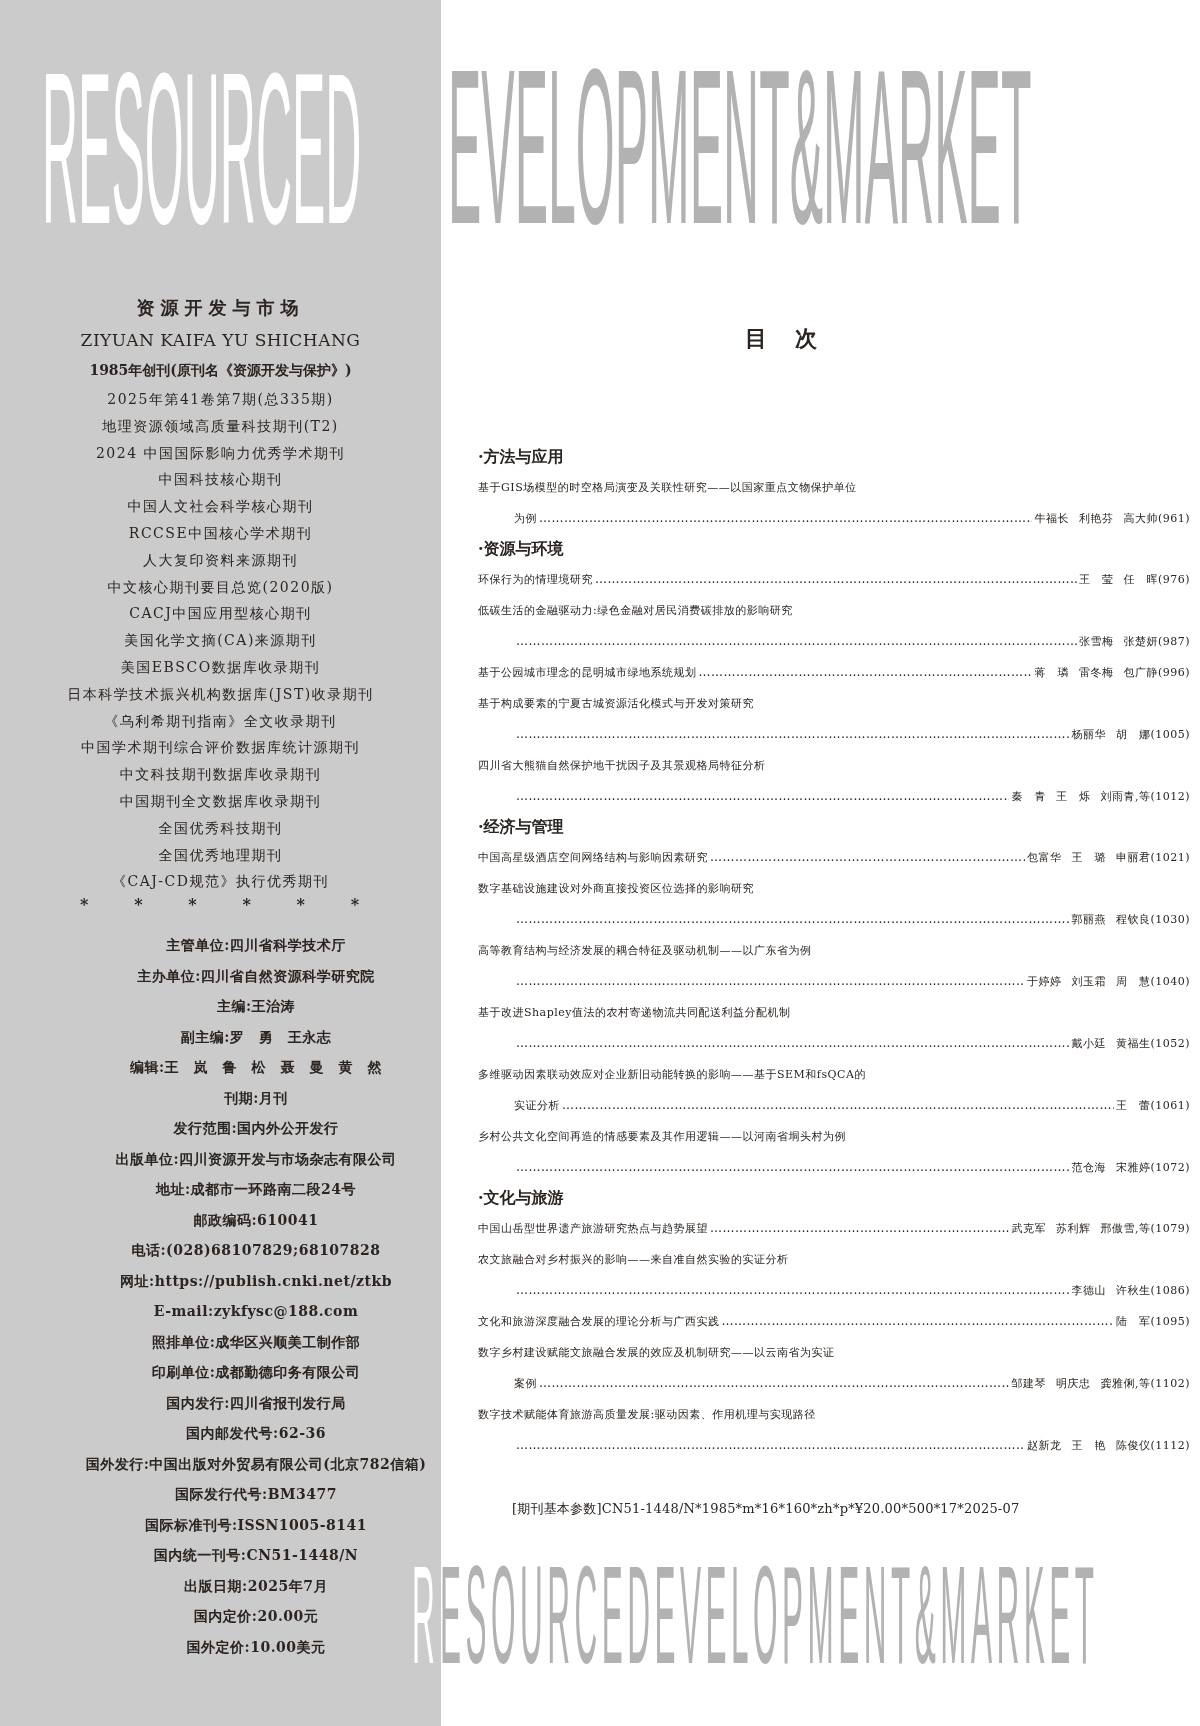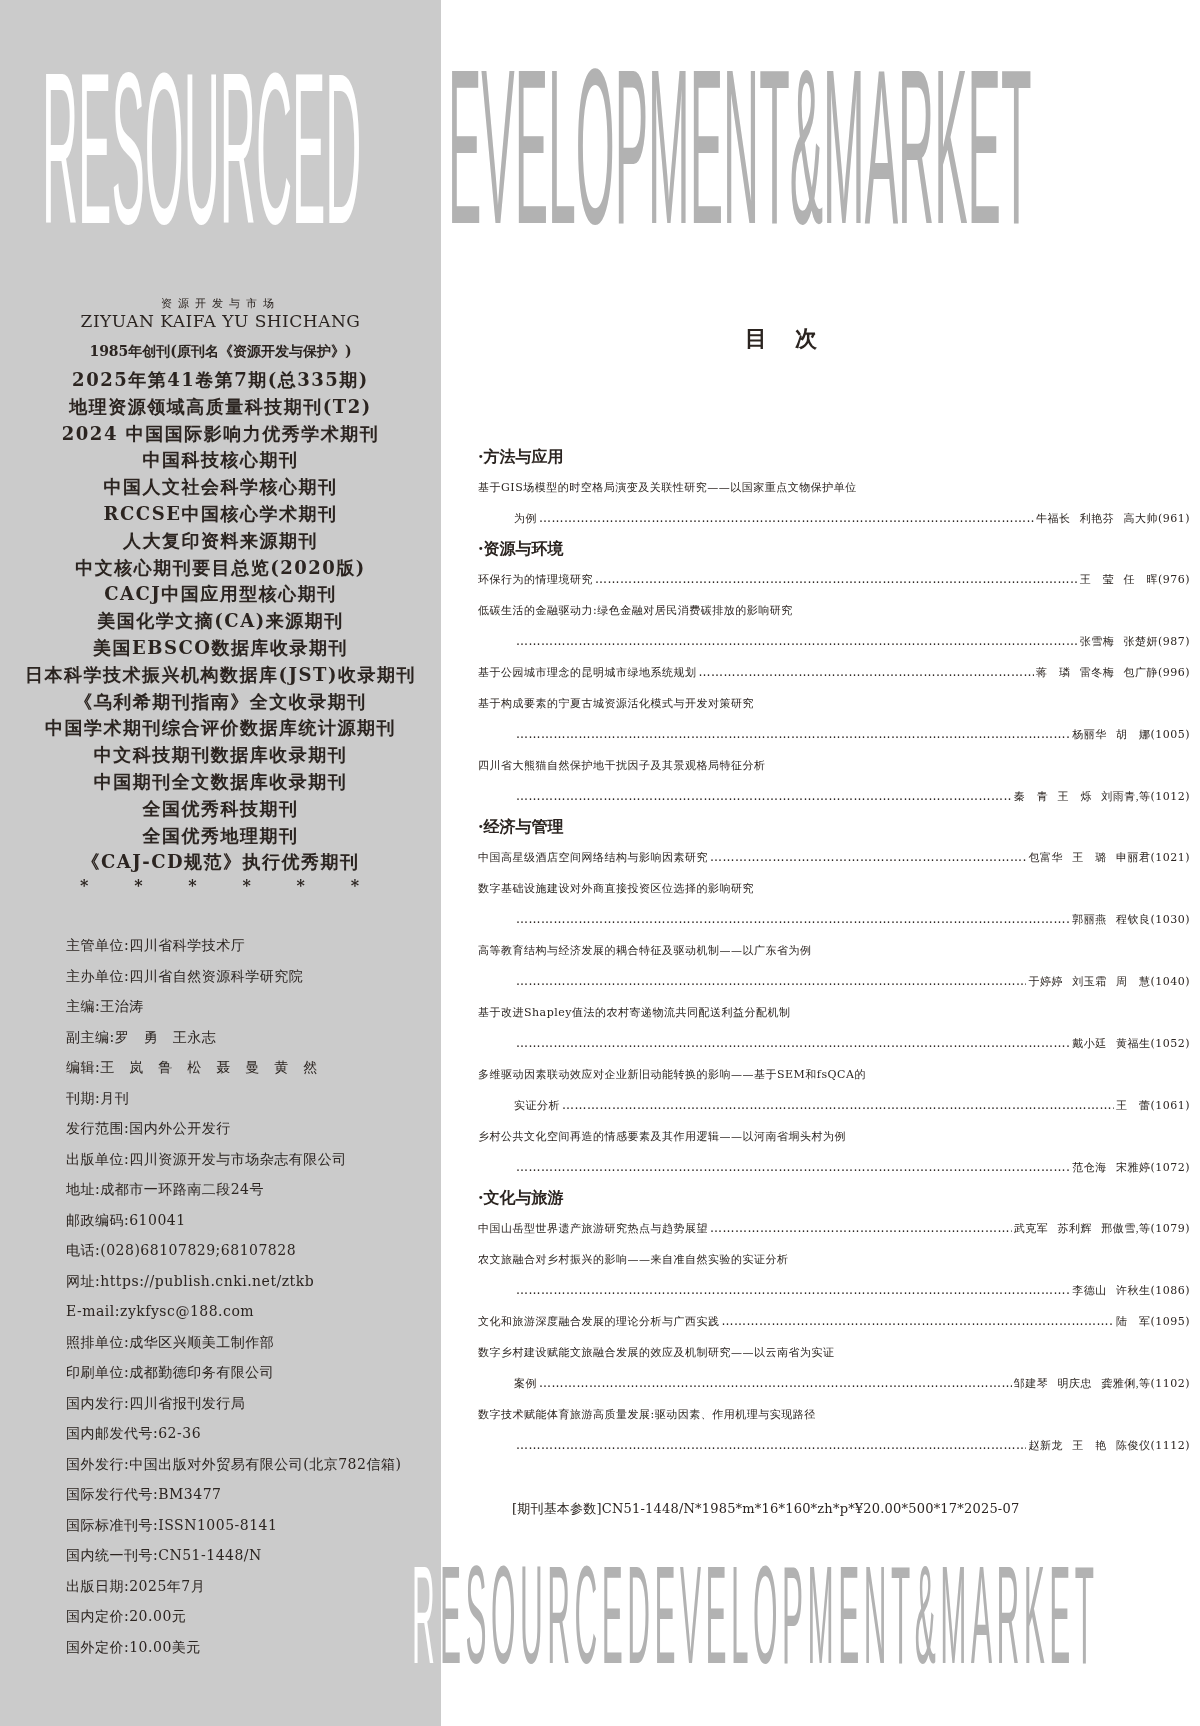--- a/index.html
+++ b/index.html
@@ -22,32 +22,32 @@
     }
     .wm-top-a { left: 42px; top: 40px; color: #ffffff; font-size: 100px; transform: scale(0.5,2.15); }
     .wm-top-b { left: 448px; top: 36px; color: #b2b2b2; font-size: 100px; transform: scale(0.5,2.2); }
     .wm-bot-a { left: 412px; top: 1545px; color: #ffffff; font-size: 70px; transform: scale(0.45,2.0); }
     .wm-bot-b { left: 440px; top: 1545px; color: #b2b2b2; font-size: 70px; transform: scale(0.45,2.0); letter-spacing: 10px; }
 
     
     .journal-block {
       position: absolute; left: 0; top: 296px; width: 441px; text-align: center;
     }
-    .journal-title { font-size: 11px; font-weight: 400; letter-spacing: 6px; }
+    .journal-title { font-size: 18px; font-weight: 700; letter-spacing: 6px; margin-bottom: 10px; }
     .journal-pinyin { font-size: 17px; letter-spacing: 0.5px; margin-bottom: 12px; }
     .journal-founded { font-size: 14px; font-weight: 700; margin-bottom: 6px; }
-    .honor { font-size: 18px; letter-spacing: 1.5px; height: 26.8px; line-height: 26.8px; font-weight: bold; }
+    .honor { font-size: 14px; letter-spacing: 1.5px; height: 26.8px; line-height: 26.8px; }
     .stars {
       display: flex; justify-content: space-between; padding: 0 82px 0 80px;
       font-size: 16px; font-weight: 700; height: 20px; line-height: 20px;
     }
     .masthead {
       position: absolute; left: 66px; top: 930px; width: 380px;
     }
-    .mh-row { font-size: 14px; font-weight: 400; height: 30.5px; line-height: 30.5px; white-space: nowrap; letter-spacing: 0.5px; }
+    .mh-row { font-size: 14px; font-weight: 700; height: 30.5px; line-height: 30.5px; white-space: nowrap; letter-spacing: 0.5px; text-align: center; }
 
     
     .toc-title {
       position: absolute; left: 745px; top: 324px; font-size: 22px; font-weight: 700;
       font-family: "DejaVu Sans", sans-serif; letter-spacing: 28px;
     }
     .toc {
       position: absolute; left: 478px; top: 442px; width: 712px;
     }
     .sec-head { font-size: 16px; font-weight: 700; height: 30px; line-height: 30px; }
@@ -55,21 +55,21 @@
       font-size: 11px; height: 31px; line-height: 31px; white-space: nowrap;
       display: flex; align-items: baseline; letter-spacing: 0.5px;
     }
     .line.indent { padding-left: 36px; }
     .line .title { flex: 0 0 auto; }
     .line .dots {
       flex: 1 1 auto; overflow: hidden; white-space: nowrap; color: #2b2420;
       letter-spacing: 0.5px; font-size: 12px; margin: 0 2px;
     }
     .line .dots::before { content: "…………………………………………………………………………………………………………………………………………………………"; }
-    .line .authors { flex: 0 0 auto; word-spacing: 6px; font-family: Liberation Serif, serif; }
+    .line .authors { flex: 0 0 auto; word-spacing: 6px; }
     .line .page { flex: 0 0 auto; }
     .params {
       position: absolute; left: 512px; top: 1500px; font-size: 13px; letter-spacing: 0.2px;
     }
   </style>
 </head>
 <body>
 
 <div class="left-panel"></div>
 

